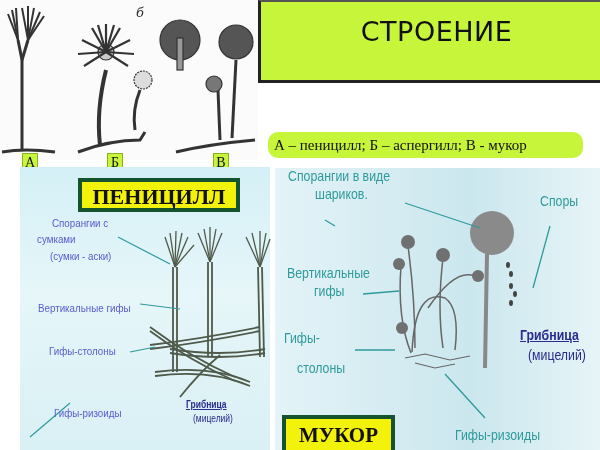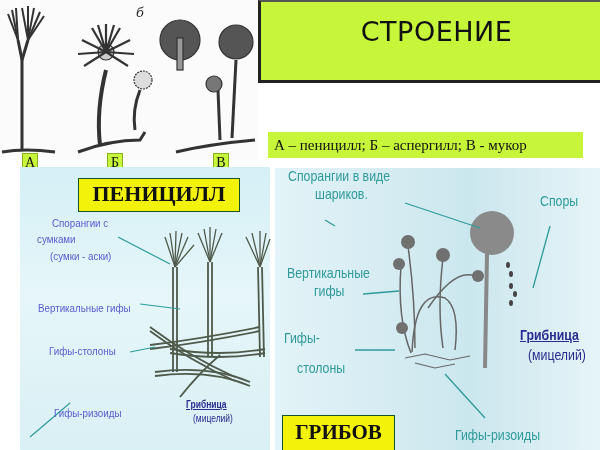--- a/index.html
+++ b/index.html
@@ -1,29 +1,29 @@
 <!DOCTYPE html>
 <html><head>
 <meta charset="utf-8">
 <style>
   html,body{margin:0;padding:0;}
   body{width:600px;height:450px;position:relative;overflow:hidden;background:#ffffff;font-family:"Liberation Sans",sans-serif;}
   .abs{position:absolute;}
   
   .title-box{left:258px;top:0;width:357px;height:83px;background:#c6f53a;border-top:2px solid #555;border-bottom:3px solid #222;border-left:3px solid #222;border-right:3px solid #222;box-sizing:border-box;text-align:center;color:#111;font-family:"DejaVu Sans",sans-serif;font-size:27px;line-height:37px;letter-spacing:0.5px;padding-top:11px;}
   .title-box div{white-space:nowrap;}
-  .legend-box{left:268px;top:132px;width:315px;height:26px;background:#c6f53a;font-family:"Liberation Serif",serif;font-size:15px;line-height:26px;padding-left:6px;box-sizing:border-box;color:#111;white-space:nowrap;}
+  .legend-box{left:268px;top:132px;width:315px;height:26px;background:#c6f53a;font-family:"Liberation Serif",serif;font-size:15px;line-height:26px;padding-left:6px;box-sizing:border-box;color:#111;white-space:nowrap;border-radius:10px;}
   
   .topimg{left:0;top:0;width:258px;height:160px;background:#fbfbfb;}
   .letter{background:#c6f53a;border:1px solid #8ab020;font-family:"Liberation Serif",serif;font-size:14px;color:#111;text-align:center;line-height:18px;width:14px;height:20px;}
   .small-b{font-family:"DejaVu Serif",serif;font-style:italic;font-size:13px;color:#333;}
   
   .panel-left{left:20px;top:167px;width:250px;height:283px;background:linear-gradient(180deg,#d4f0f6 0%,#e6f6f9 45%,#d9f0f4 100%);}
   .panel-right{left:275px;top:168px;width:325px;height:282px;background:linear-gradient(90deg,#e3f3f7 0%,#cbe7ee 60%,#e6f4f7 100%);}
-  .label-box{background:#f2f20a;border:1px solid #14532d;font-family:"Liberation Serif",serif;font-weight:bold;color:#111;text-align:center;box-sizing:border-box;}
+  .label-box{background:#f2f20a;border:4px solid #14532d;font-family:"Liberation Serif",serif;font-weight:bold;color:#111;text-align:center;box-sizing:border-box;}
   .pen-label{left:78px;top:178px;width:162px;height:34px;font-size:22px;line-height:30px;}
   .muk-label{left:282px;top:415px;width:113px;height:35px;font-size:21px;line-height:32px;border-bottom:none;}
   .pl{color:#5a5ad0;font-size:11.5px;line-height:13px;white-space:nowrap;transform:scaleX(0.85);transform-origin:left top;}
   .ml{color:#2e9a9a;font-size:14.5px;line-height:17px;white-space:nowrap;transform:scaleX(0.85);transform-origin:left top;}
   .gr-title{color:#2a2a90;font-weight:bold;text-decoration:underline;}
   .gr-sub{color:#2a2a90;}
   svg{position:absolute;left:0;top:0;overflow:visible;}
 </style>
 </head>
 <body>
@@ -180,13 +180,13 @@
 <div class="abs ml" style="left:288px;top:168px;">Спорангии в виде</div>
 <div class="abs ml" style="left:315px;top:186px;">шариков.</div>
 <div class="abs ml" style="left:540px;top:193px;">Споры</div>
 <div class="abs ml" style="left:287px;top:265px;">Вертикальные</div>
 <div class="abs ml" style="left:314px;top:283px;">гифы</div>
 <div class="abs ml" style="left:284px;top:330px;">Гифы-</div>
 <div class="abs ml" style="left:297px;top:360px;">столоны</div>
 <div class="abs ml gr-title" style="left:520px;top:327px;">Грибница</div>
 <div class="abs ml gr-sub" style="left:528px;top:347px;">(мицелий)</div>
 <div class="abs ml" style="left:455px;top:427px;">Гифы-ризоиды</div>
-<div class="abs label-box muk-label">ГРИБОВ</div>
+<div class="abs label-box muk-label">МУКОР</div>
 
 </body></html>

